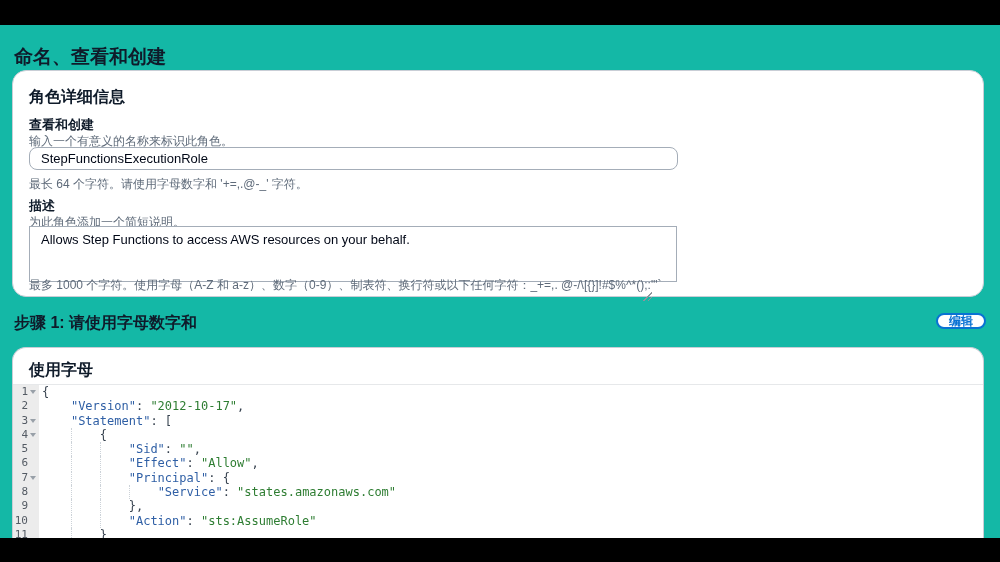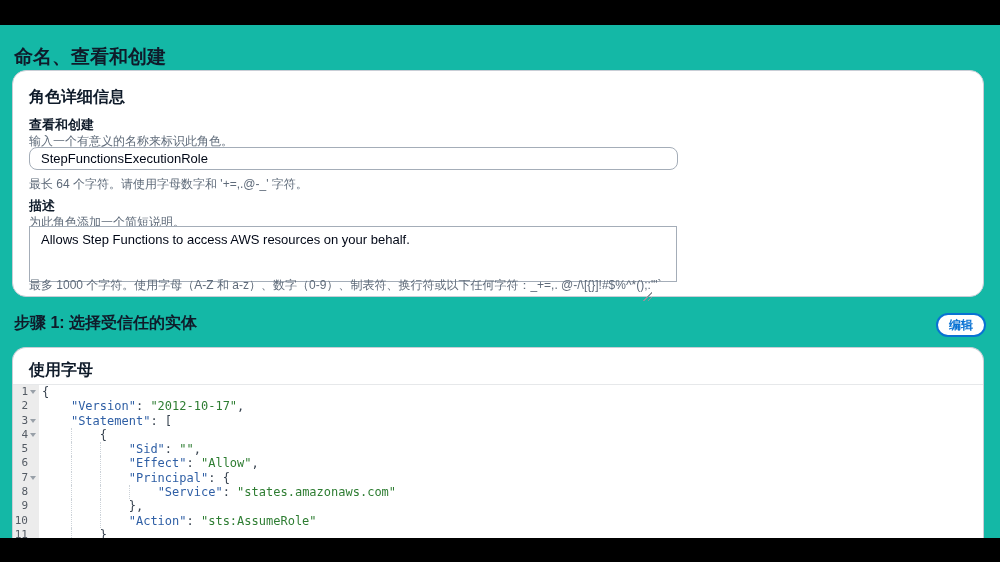--- a/index.html
+++ b/index.html
@@ -21,21 +21,21 @@
   .constraint{position:absolute;left:16px;font-size:12px;color:#5f6b7a;}
 
   .text-input{position:absolute;left:16px;width:624px;height:21px;border:1px solid #a4adb8;border-radius:8px;
               font-family:"Liberation Sans",sans-serif;font-size:13px;color:#000716;padding:0 12px 0 11px;box-sizing:content-box;outline:none;background:#fff;}
   .text-area{position:absolute;left:16px;width:624px;height:44px;border:1px solid #a4adb8;border-radius:0;
              font-family:"Liberation Sans",sans-serif;font-size:13px;color:#000716;padding:5px 11px;resize:none;outline:none;background:#fff;box-sizing:content-box;}
   .resize-handle{position:absolute;left:630px;top:221px;width:9px;height:9px;
       background:linear-gradient(135deg,transparent 48%,#8f959c 48%,#8f959c 56%,transparent 56%,transparent 74%,#8f959c 74%,#8f959c 82%,transparent 82%);}
 
   .step-heading{position:absolute;left:14px;top:313px;font-size:16px;font-weight:bold;color:#0f1b2a;}
-  .edit-button{position:absolute;left:936px;top:313px;width:50px;height:24px;border:2px solid #0972d3;border-radius:13px;
+  .edit-button{position:absolute;left:936px;top:313px;width:50px;height:16px;border:2px solid #0972d3;border-radius:13px;
                background:#fff;color:#0972d3;font-size:12px;font-weight:bold;font-family:"Liberation Sans",sans-serif;
                display:flex;align-items:center;justify-content:center;box-sizing:border-box;cursor:pointer;}
 
   .editor{position:absolute;left:0;right:0;top:36px;bottom:0;border-top:1px solid #e6e8ea;background:#fff;overflow:hidden;}
   .crow{display:flex;height:14.3px;line-height:14.3px;font-family:"DejaVu Sans Mono",monospace;font-size:12px;}
   .gut{width:26px;flex:none;background:#ececec;display:flex;align-items:center;justify-content:flex-end;}
   .num{font-size:11px;color:#545b64;}
   .fold{width:11px;height:100%;position:relative;flex:none;}
   .fold.on::after{content:"";position:absolute;left:2px;top:5px;width:0;height:0;
                   border-left:3.5px solid transparent;border-right:3.5px solid transparent;border-top:4px solid #98a0a8;}
@@ -61,21 +61,21 @@
     <input class="text-input" style="top: 76px;" type="text" value="StepFunctionsExecutionRole">
     <div class="constraint" style="top:105px;">最长 64 个字符。请使用字母数字和 '+=,.@-_' 字符。</div>
 
     <div class="field-label" style="top:126px;">描述</div>
     <div class="field-desc" style="top:143px;">为此角色添加一个简短说明。</div>
     <textarea class="text-area" style="top: 155px;">Allows Step Functions to access AWS resources on your behalf.</textarea>
     <div class="resize-handle"></div>
     <div class="constraint" style="top:206px;">最多 1000 个字符。使用字母（A-Z 和 a-z）、数字（0-9）、制表符、换行符或以下任何字符：_+=,. @-/\[{}]!#$%^*();:"'`</div>
   </div>
 
-  <div class="step-heading">步骤 1: 选择受信任的实体</div>
+  <div class="step-heading">步骤 1: 请使用字母数字和</div>
   <button class="edit-button">编辑</button>
 
   <div class="card card2">
     <div class="card-heading" style="top:12px;">使用字母</div>
     <div class="editor" id="editor-lines">
         <div class="crow">
           <div class="gut">
             <span class="num">1</span>
             <span class="fold on"></span>
           </div>

